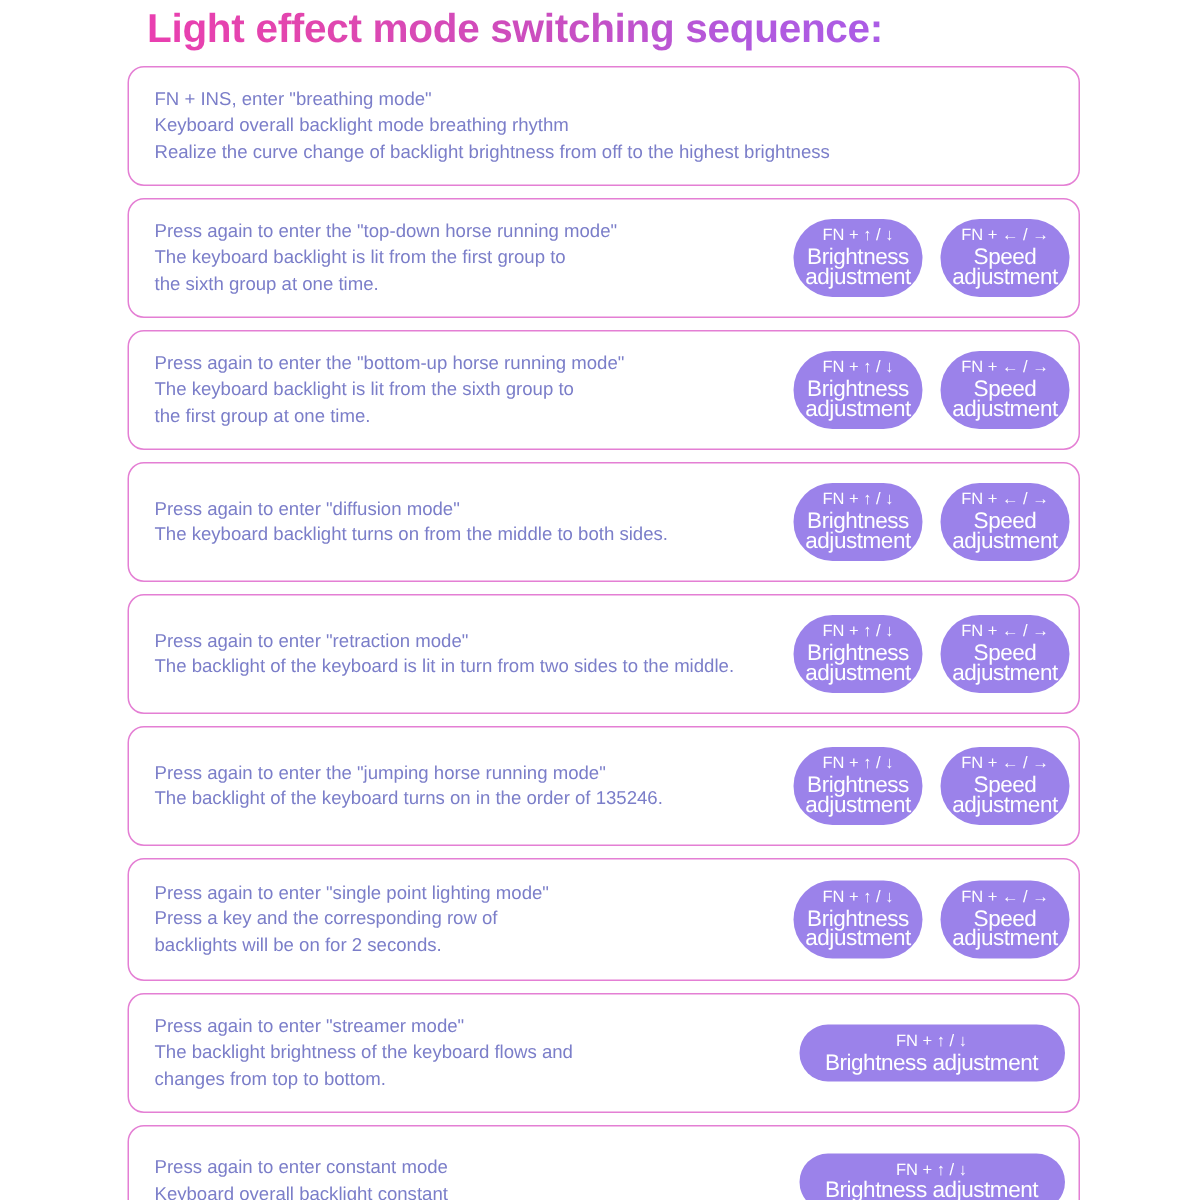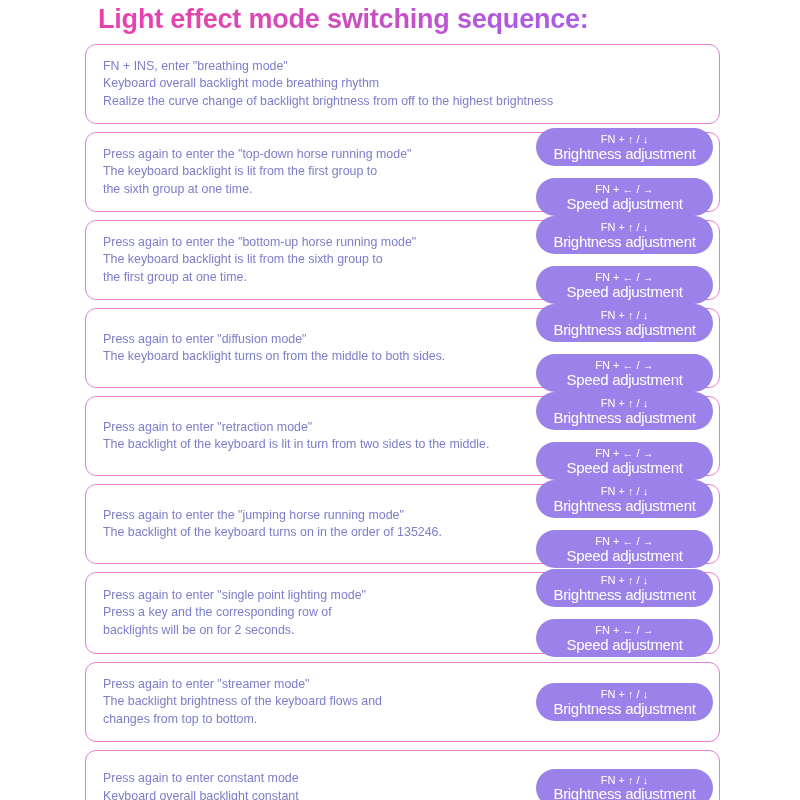--- a/index.html
+++ b/index.html
@@ -66,21 +66,21 @@
     font-size: 12.4px;
     line-height: 17.5px;
     white-space: pre-line;
   }
 
   .row-buttons {
     flex: 0 0 auto;
     width: 184px;
     padding-right: 6px;
     display: flex;
-    flex-direction: column;
+    flex-direction: row;
     align-items: flex-end;
     justify-content: center;
     gap: 12px;
   }
 
   .pill {
     width: 177px;
     box-sizing: border-box;
     background: #9b82ea;
     color: #ffffff;

